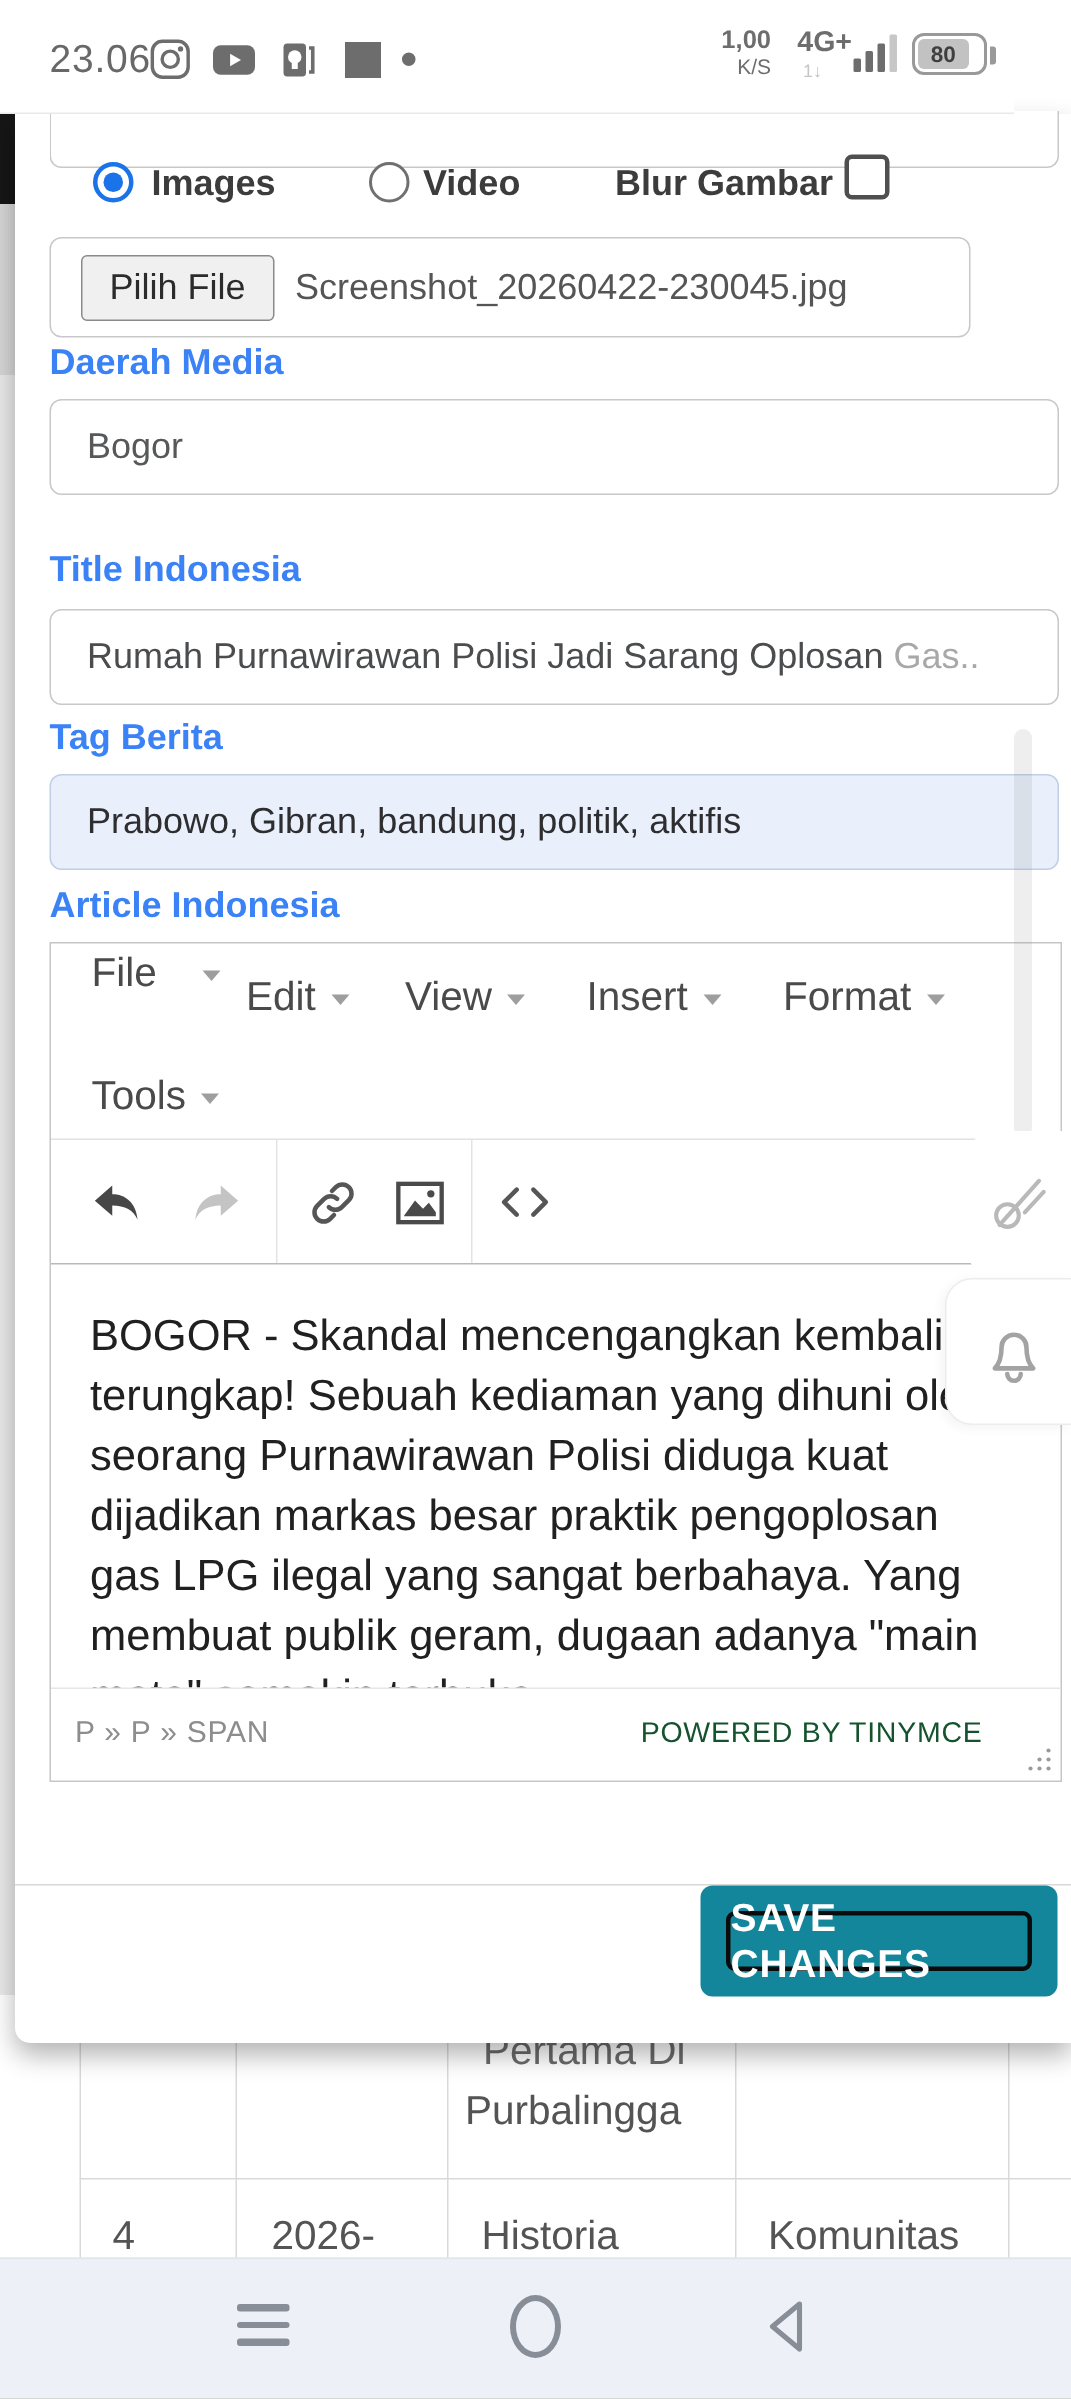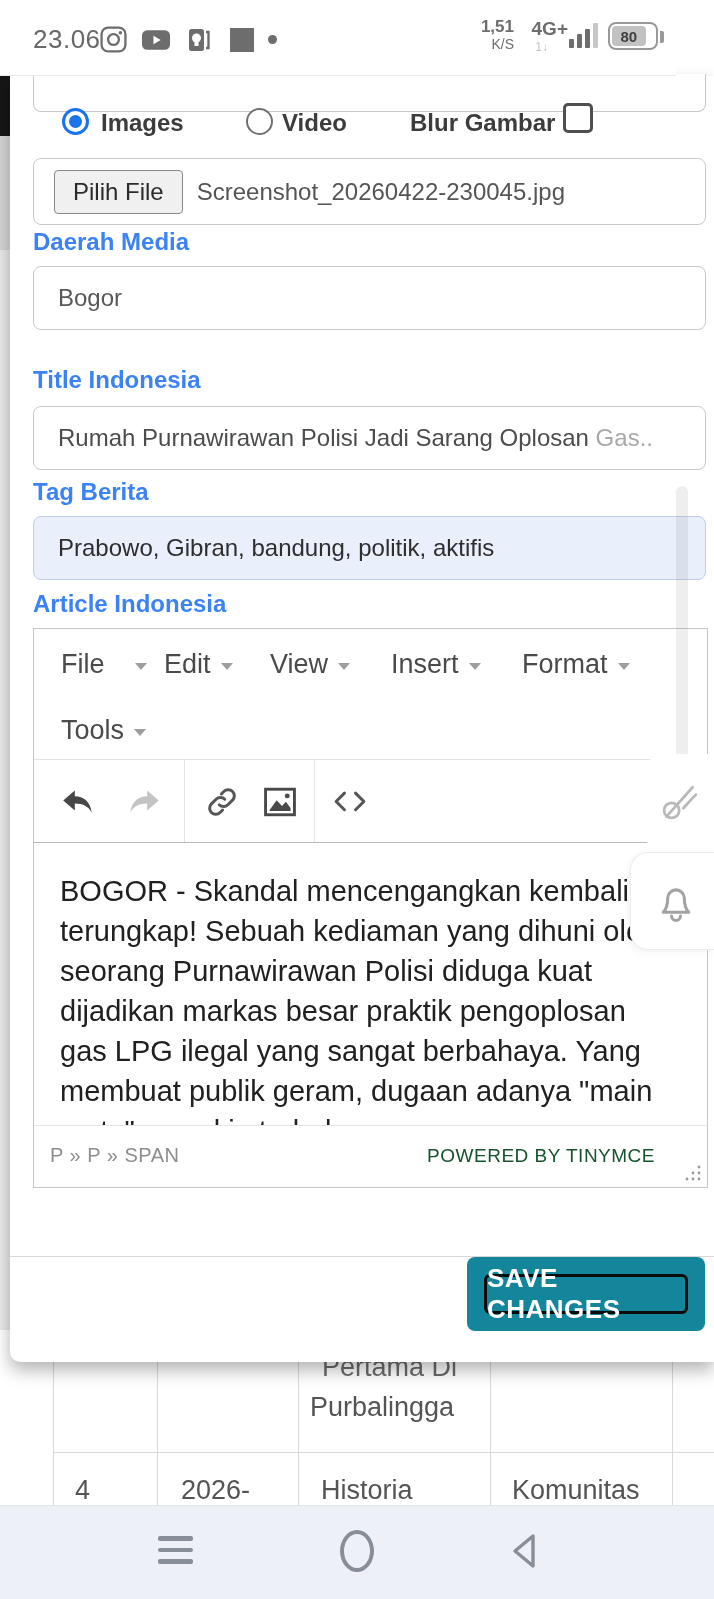--- a/index.html
+++ b/index.html
@@ -37,21 +37,21 @@
   .flabel { position: absolute; font-size: 24px; font-weight: bold; color: #3b82f6; }
   .tinput { position: absolute; left: 23px; width: 673px; height: 64px; border: 1px solid #c8c8c8; border-radius: 8px; background: #fff; display: flex; align-items: center; padding: 0 24px; font-size: 24px; color: #57585a; overflow: hidden; white-space: nowrap; }
 
   .radio { position: absolute; width: 27px; height: 27px; border-radius: 50%; background: #fff; }
   .radio.sel { border: 3px solid #1a73e8; display: flex; align-items: center; justify-content: center; }
   .radio.sel i { width: 13px; height: 13px; border-radius: 50%; background: #1a73e8; }
   .radio.unsel { border: 2.5px solid #707070; }
   .rlabel { position: absolute; font-size: 24px; font-weight: bold; color: #3c3c3c; }
   .checkbox { position: absolute; width: 30px; height: 30px; border: 3px solid #4f4f4f; border-radius: 5px; background: #fff; }
 
-  .filebox { position: absolute; left: 23px; top: 82px; width: 673px; height: 67px; border: 1px solid #c8c8c8; border-radius: 8px; display: flex; align-items: center; }
+  .filebox { position: absolute; left: 23px; top: 82px; width: 614px; height: 67px; border: 1px solid #c8c8c8; border-radius: 8px; display: flex; align-items: center; }
   .filebtn { margin-left: 20px; padding: 7px 18px; background: #f0f0f0; border: 1px solid #8a8a8a; border-radius: 4px; font-size: 24px; color: #2b2b2b; }
   .filename { margin-left: 14px; font-size: 24px; color: #555; }
 
   .faded { color: #a8a8a8; }
   .tagfield { background: #e9effb !important; border-color: #bfcfe8 !important; color: #2e2e30 !important; }
 
   
   .editor { position: absolute; left: 23px; top: 552px; width: 675px; height: 560px; border: 1px solid #c6c6c6; background: #fff; }
   .menuitem { position: absolute; font-size: 27px; color: #4a4a4a; display: flex; align-items: center; cursor: default; }
   .menuitem .arr { width: 0; height: 0; border-left: 6px solid transparent; border-right: 6px solid transparent; border-top: 7px solid #9e9e9e; margin-left: 10px; margin-top: 4px; }
@@ -137,21 +137,21 @@
     </div>
 
     <span class="flabel" style="left:23px;top:402px;">Tag Berita</span>
     <div class="tinput tagfield" style="top:440px;">
         <span>Prabowo, Gibran, bandung, politik, aktifis</span>
       </div>
 
     <span class="flabel" style="left:23px;top:514px;">Article Indonesia</span>
 
     <div class="editor">
-      <div class="menuitem" style="left:27px;top:20px;gap:20px;">
+      <div class="menuitem" style="left:27px;top:4px;gap:20px;">
           <span>File</span>
           <i class="arr"></i>
         </div>
       <div class="menuitem" style="left:130px;top:20px;">
           <span>Edit</span>
           <i class="arr"></i>
         </div>
       <div class="menuitem" style="left:236px;top:20px;">
           <span>View</span>
           <i class="arr"></i>
@@ -259,21 +259,21 @@
     <svg class="sicon" style="left:186px;top:27px;" width="26" height="26" viewBox="0 0 26 26">
       <rect x="3" y="2" width="15" height="22" rx="2.5" fill="#6d6d6d"></rect>
       <path d="M20 5 h2.5 v16 H20" fill="none" stroke="#6d6d6d" stroke-width="2.4"></path>
       <circle cx="10.5" cy="11" r="4.5" fill="#fff"></circle>
         <rect x="8.5" y="11" width="4" height="8" fill="#fff"></rect>
     </svg>
     <div class="sicon" style="left:230px;top:28px;width:24px;height:24px;background:#6d6d6d;"></div>
     <div class="sicon dot-icon" style="left:268px;"></div>
 
     <div class="speed">
-      <div class="v">1,51</div>
+      <div class="v">1,00</div>
       <div class="u">K/S</div>
     </div>
     <span class="nettype">4G+</span>
     <span class="netact">1↓</span>
     <div class="sigbars">
       <i style="left:0;height:9px;"></i>
         <i style="left:8px;height:14px;"></i>
         <i style="left:16px;height:19px;"></i>
         <i style="left:24px;height:25px;background:#c7c7c7;"></i>
     </div>

